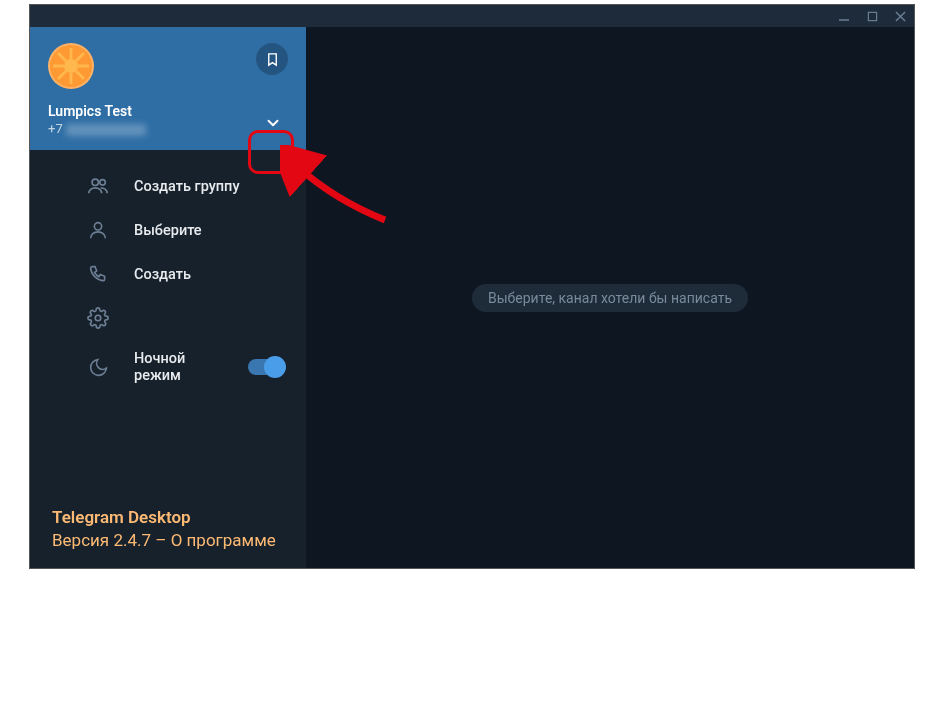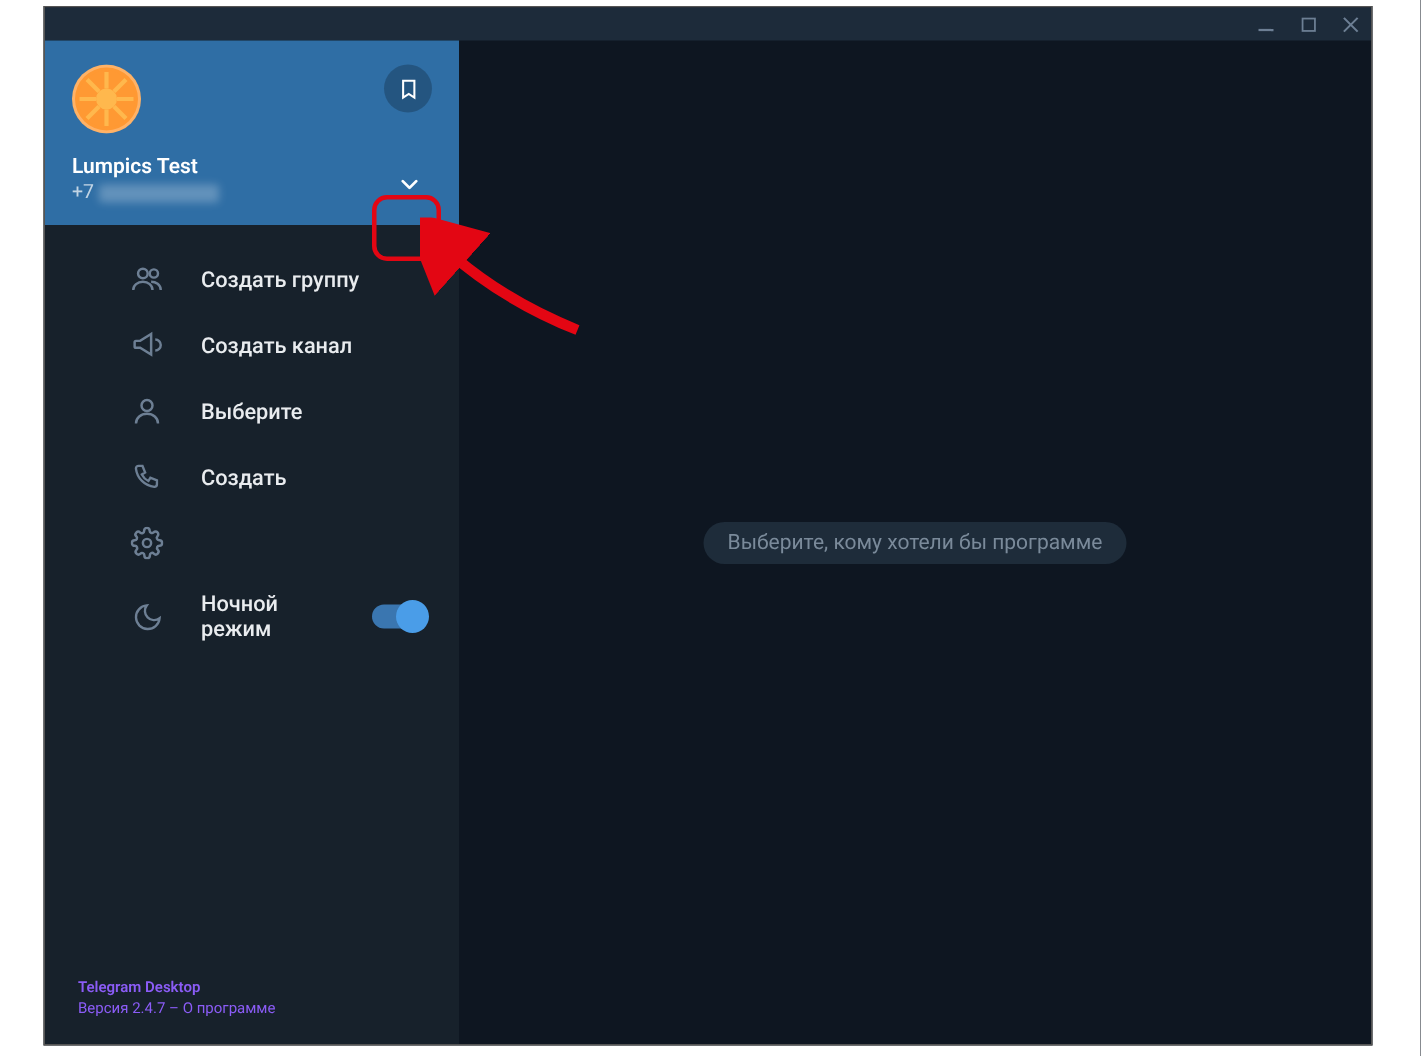--- a/index.html
+++ b/index.html
@@ -8,21 +8,21 @@
       background: #fff;
       width: 947px;
       height: 704px;
       position: relative;
     }
     .outer-frame {
       position: absolute;
       top: 4px;
       left: 29px;
       width: 886px;
-      height: 693px;
+      height: 565px;
       background: #0e1621;
       border: 1px solid #555;
       box-shadow: 0 0 0 1px rgba(255,255,255,0.05);
     }
     .titlebar {
       height: 22px;
       background: #1d2b3a;
       display: flex;
       justify-content: flex-end;
       align-items: center;
@@ -148,22 +148,22 @@
       right: -2px;
       top: -3px;
       width: 22px;
       height: 22px;
       border-radius: 50%;
       background: #4a9de8;
     }
     .sidebar-footer {
       margin-top: auto;
       padding: 14px 22px 18px;
-      color: #8b5cf6;
-      font-size: 10px;
+      color: #fdba74;
+      font-size: 17px;
     }
     .sidebar-footer .app-name { font-weight: 600; margin-bottom: 3px; }
     .main-area {
       flex: 1;
       display: flex;
       align-items: center;
       justify-content: center;
     }
     .placeholder-pill {
       background: #1e2c3a;
@@ -262,29 +262,20 @@
                 <path d="M2 20c0-3.3 3.1-6 7-6s7 2.7 7 6"></path>
                 <circle cx="17" cy="8" r="3"></circle>
                 <path d="M15 14c3.3 0 7 2 7 6"></path>
               </svg>
           </span>
           <span class="menu-label">Создать группу</span>
         </div>
         <div class="menu-item">
           <span class="menu-icon">
             <svg width="22" height="22" viewBox="0 0 24 24" fill="none" stroke="currentColor" stroke-width="1.8">
-                <path d="M3 11v-1a1 1 0 011-1h3l8-5v15l-8-5H4a1 1 0 01-1-1v-2z"></path>
-                <path d="M18 8a4 4 0 010 8"></path>
-              </svg>
-          </span>
-          <span class="menu-label">Создать канал</span>
-        </div>
-        <div class="menu-item">
-          <span class="menu-icon">
-            <svg width="22" height="22" viewBox="0 0 24 24" fill="none" stroke="currentColor" stroke-width="1.8">
                 <circle cx="12" cy="8" r="4"></circle>
                 <path d="M4 21c0-4 3.6-7 8-7s8 3 8 7"></path>
               </svg>
           </span>
           <span class="menu-label">Выберите</span>
         </div>
         <div class="menu-item">
           <span class="menu-icon">
             <svg width="21" height="21" viewBox="0 0 24 24" fill="none" stroke="currentColor" stroke-width="1.8">
                 <path d="M5 3h3l2 5-2.5 1.5a11 11 0 005 5L14 12l5 2v3a2 2 0 01-2 2A16 16 0 013 5a2 2 0 012-2z"></path>
@@ -311,21 +302,21 @@
         </div>
       </div>
 
       <div class="sidebar-footer">
         <div class="app-name">Telegram Desktop</div>
         <div>Версия 2.4.7 – О программе</div>
       </div>
     </div>
 
     <div class="main-area">
-      <div class="placeholder-pill">Выберите, кому хотели бы программе</div>
+      <div class="placeholder-pill">Выберите, канал хотели бы написать</div>
     </div>
   </div>
 </div>
 
 <div class="highlight-box"></div>
 <svg class="arrow-annotation" viewBox="0 0 120 90">
   <defs>
     <marker id="arrhead" markerWidth="8" markerHeight="8" refX="2" refY="4" orient="auto">
       <polygon points="0 0, 8 4, 0 8" fill="#e30613"></polygon>
     </marker>

